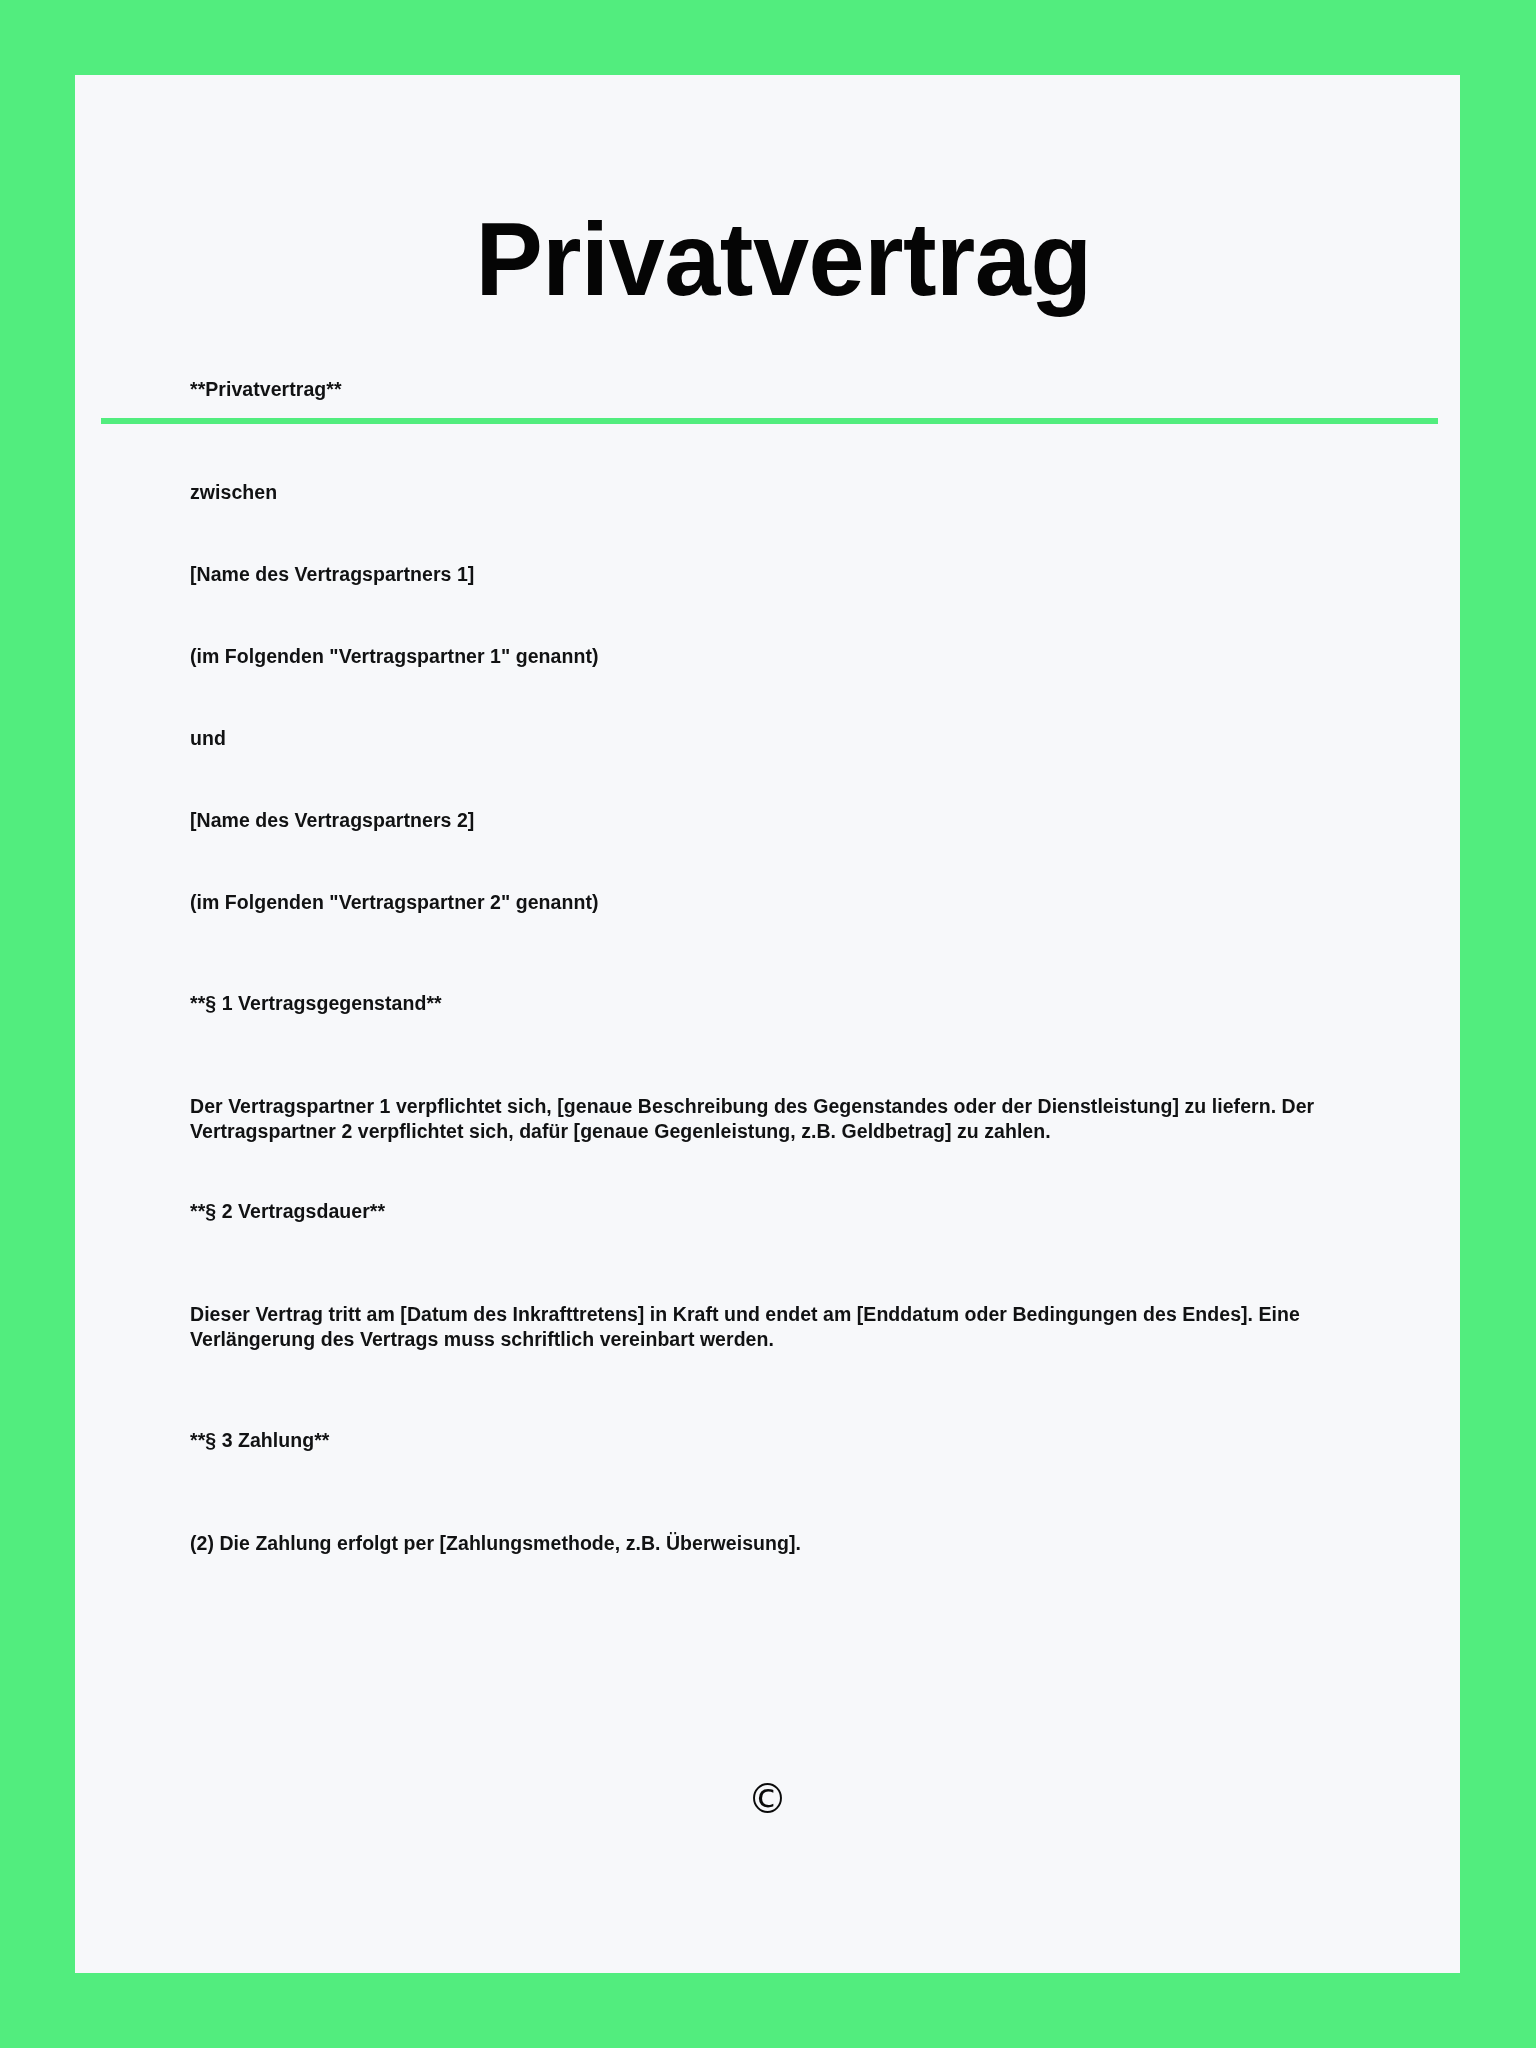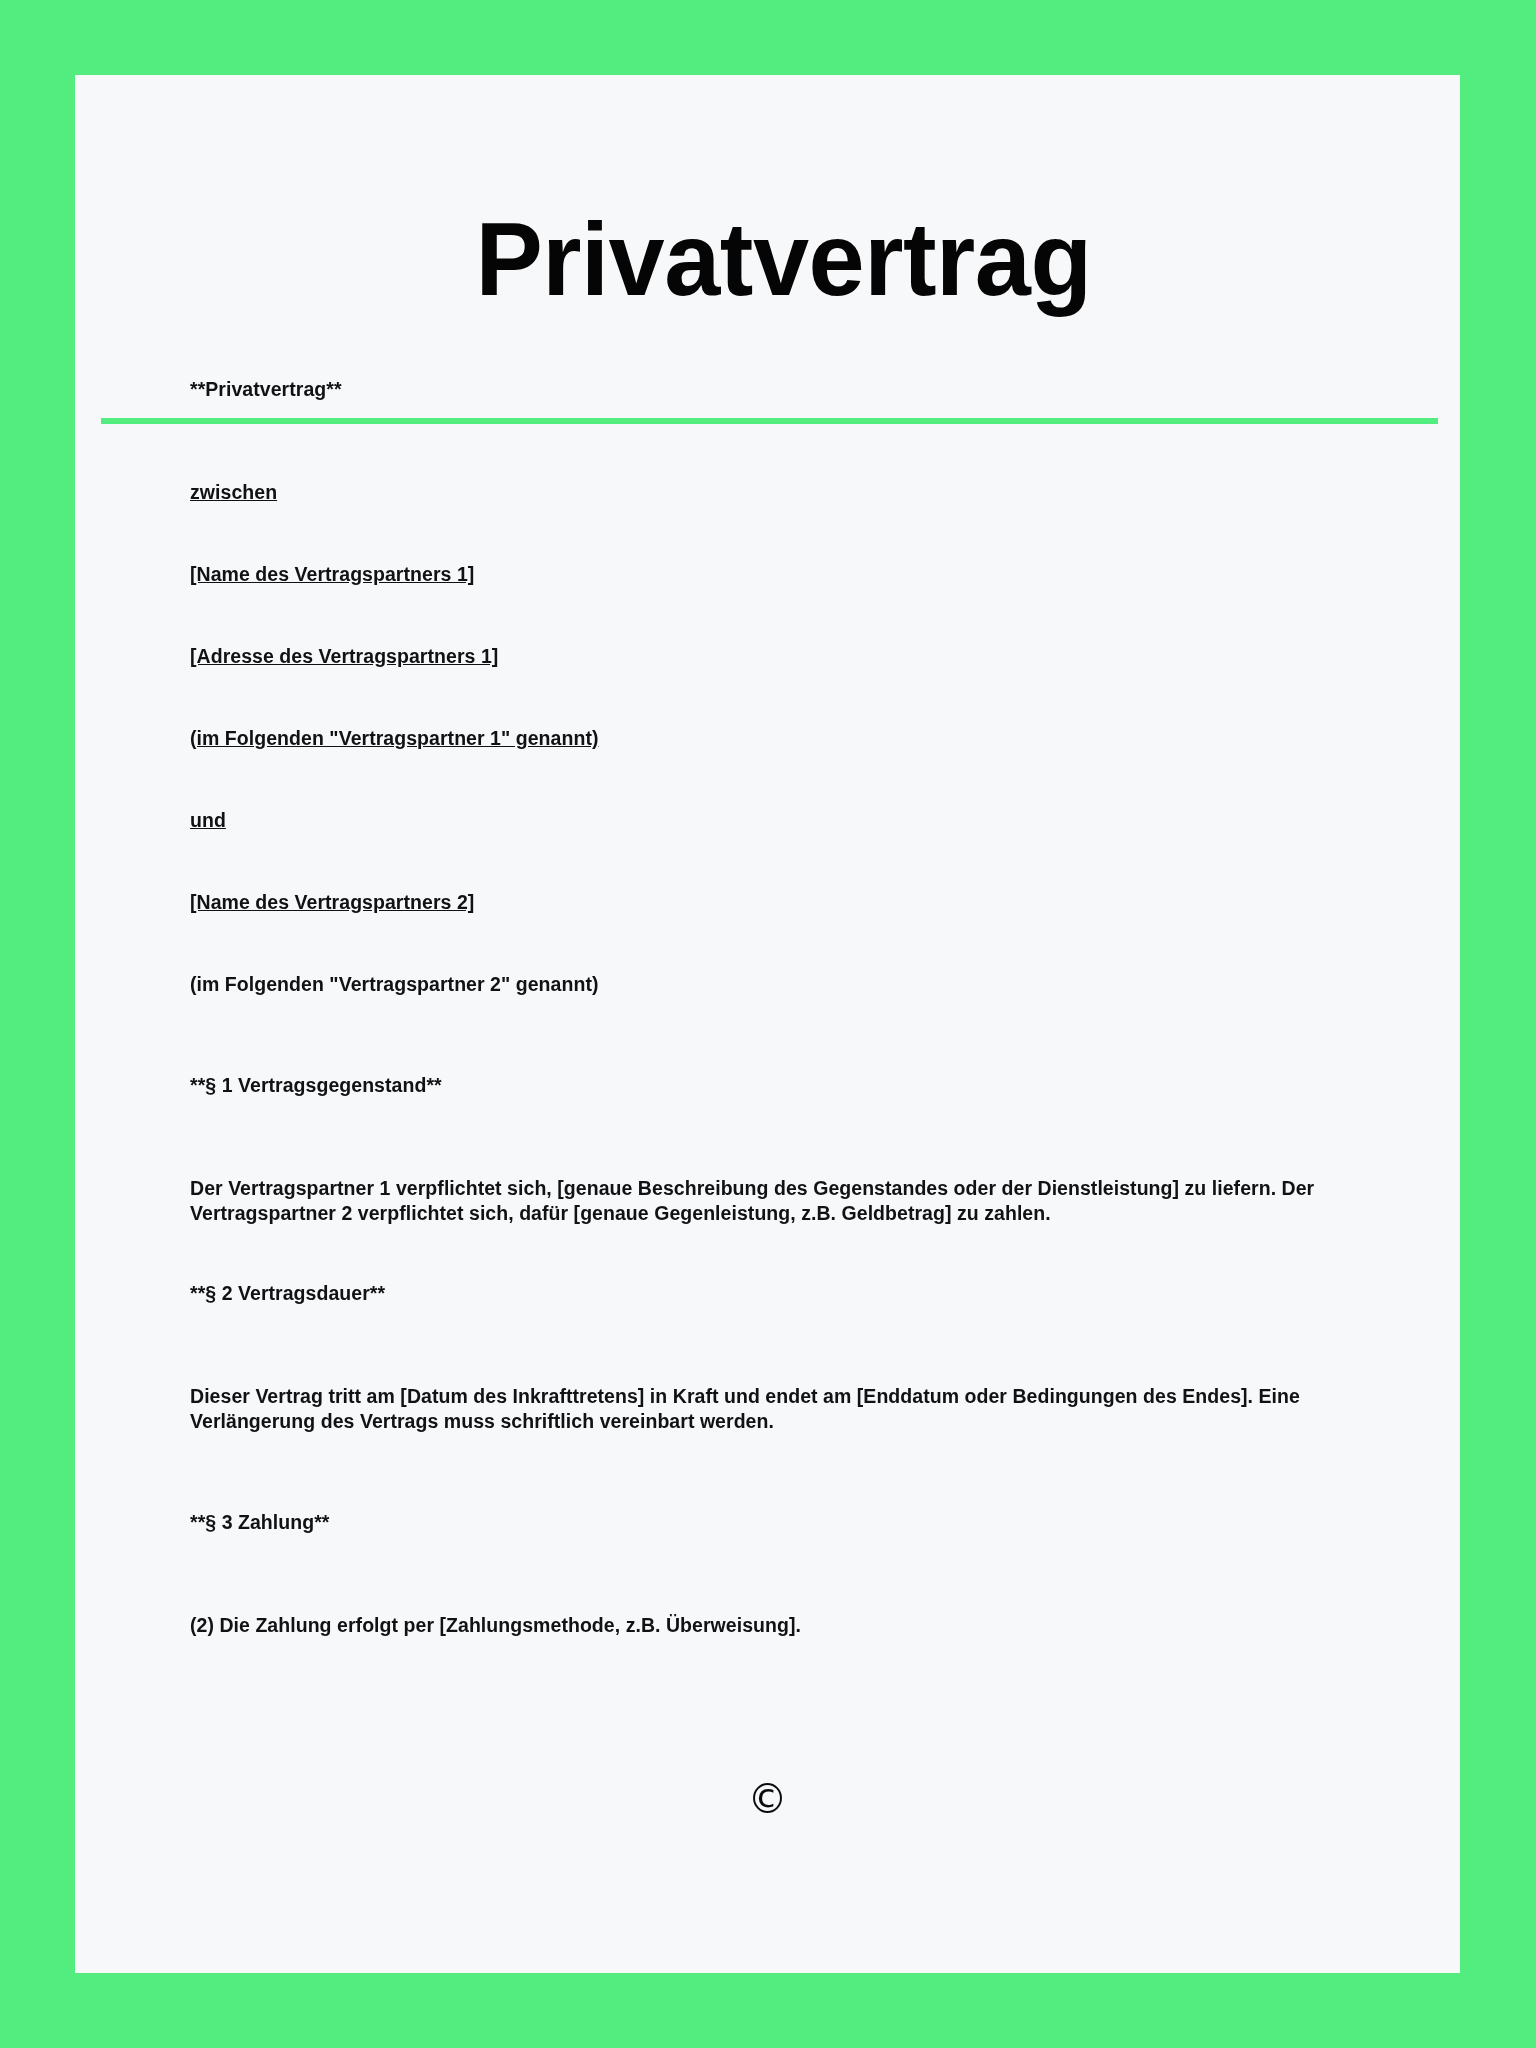--- a/index.html
+++ b/index.html
@@ -63,21 +63,20 @@
     margin: 0 0 55px 0;
     letter-spacing: 0.05px;
   }
 
   .para.gap-section {
     margin-bottom: 78px;
   }
 
   .para.tight {
     margin-bottom: 57px;
-    text-decoration: underline;
   }
 
   .copyright {
     position: absolute;
     left: 0;
     right: 0;
     top: 1704px;
     text-align: center;
     font-size: 40px;
     line-height: 40px;
@@ -95,21 +94,20 @@
   <div class="title-rule"></div>
 
   <div class="body-area">
 
     <p class="para gap-section">**Privatvertrag**</p>
 
     <p class="para tight">zwischen</p>
 
     <p class="para tight">[Name des Vertragspartners 1]</p>
 
-    <p class="para tight">[Adresse des Vertragspartners 1]</p>
 
     <p class="para tight">(im Folgenden "Vertragspartner 1" genannt)</p>
 
     <p class="para tight">und</p>
 
     <p class="para tight">[Name des Vertragspartners 2]</p>
 
 
     <p class="para" style="margin-bottom:76px">(im Folgenden "Vertragspartner 2" genannt)</p>
 

